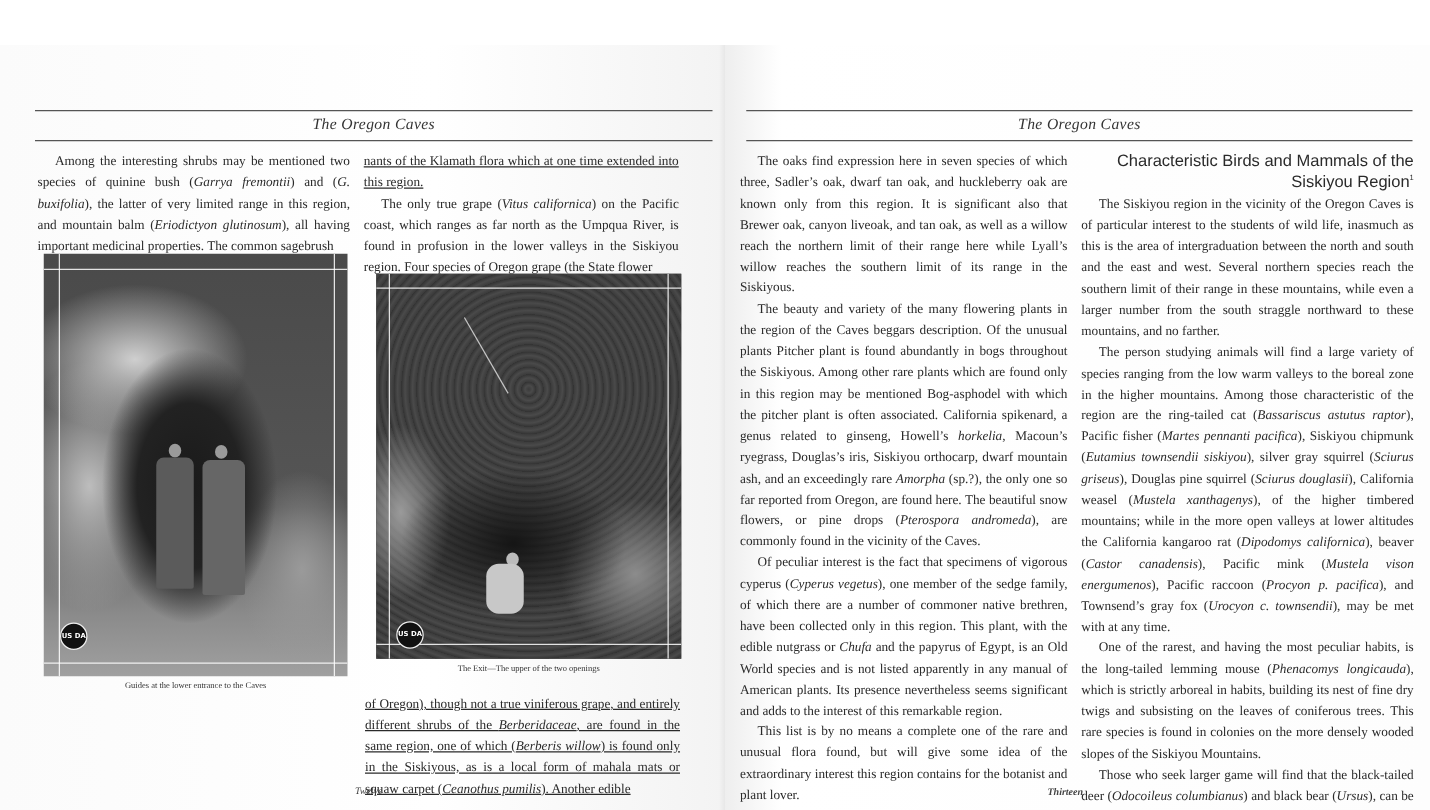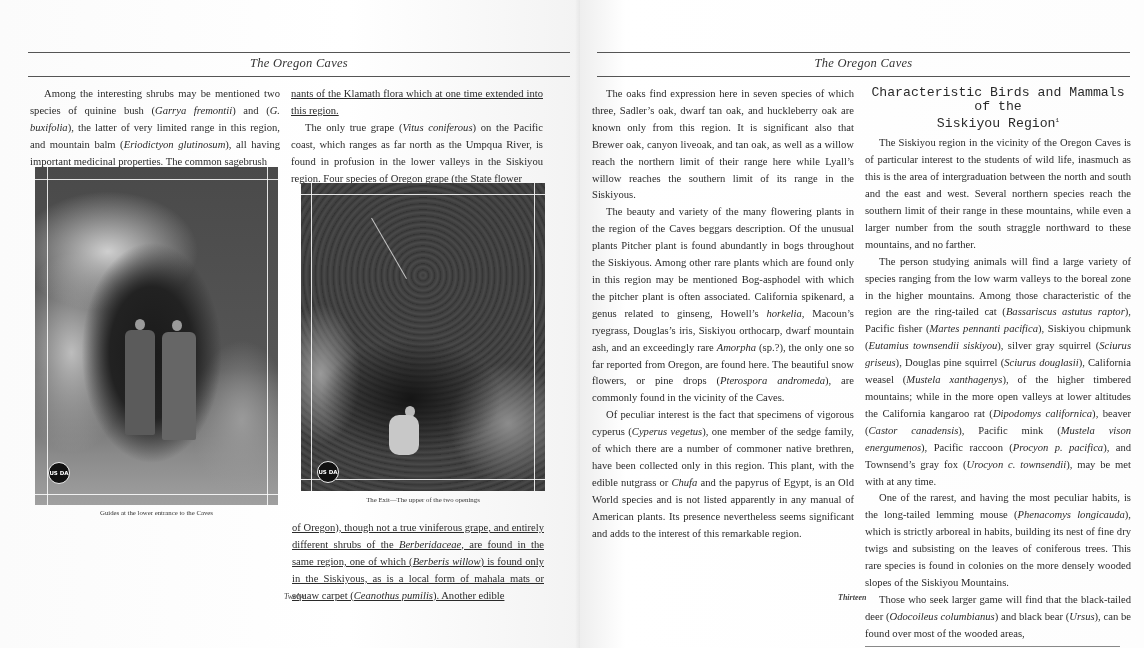--- a/index.html
+++ b/index.html
@@ -3,21 +3,21 @@
 <meta charset="utf-8">
 <style>
   html, body { margin: 0; padding: 0; }
   body {
     width: 1144px; height: 648px; overflow: hidden;
     background: #ffffff;
     font-family: "DejaVu Serif", "Liberation Serif", serif;
     color: #2b2b2b;
     position: relative;
   }
-  .spread { position: absolute; inset: 0; }
+  .spread { position: absolute; inset: 0; margin-top: 36px; }
   .page {
     position: absolute; top: 0; height: 648px;
   }
   #page-left { left: 0; width: 580px; background: linear-gradient(to right, #fbfbfb, #ffffff 60%, #f3f3f3); }
   #page-right { left: 580px; width: 564px; background: linear-gradient(to right, #eeeeee, #ffffff 8%, #fdfdfd); }
   .gutter {
     position: absolute; left: 575px; top: 0; width: 12px; height: 648px;
     background: linear-gradient(to right, rgba(0,0,0,0), rgba(0,0,0,0.06), rgba(0,0,0,0));
   }
   .running-head {
@@ -46,22 +46,22 @@
   #lp-col1-top { left: 30px; top: 86px; width: 250px; }
   #lp-col2-top { left: 291px; top: 69px; width: 252px; padding-top: 17px; }
   #lp-col1-bot { left: 30px; top: 520px; width: 250px; }
   #lp-col2-bot { left: 292px; top: 520px; width: 252px; }
 
   
   #rp-col1 { left: 12px; top: 86px; width: 262px; }
   #rp-col2 { left: 285px; top: 86px; width: 266px; }
 
   .section-title {
-    text-align: center; font-size: 13.2px; line-height: 14px;
-    font-family: Liberation Mono, monospace;
+    text-align: right; font-size: 13.2px; line-height: 14px;
+    font-family: Liberation Sans, sans-serif;
     margin: 0 0 4px 0; color: #2a2a2a;
   }
   sup.fn { font-size: 6px; vertical-align: super; }
 
   .footnote-rule { border-top: 1px solid #888; width: 255px; margin: 3px 0 3px 0; }
   .footnote { font-size: 7.2px; line-height: 10px; text-indent: 10px; color: #444; }
 
   .folio {
     position: absolute; font-family: "Liberation Serif", serif;
     font-style: italic; font-size: 8px; color: #444;
@@ -116,21 +116,21 @@
 <div class="spread">
 
   <div class="page" id="page-left">
     <div class="running-head">The Oregon Caves</div>
 
     <div class="col" id="lp-col1-top">
         <p>Among the interesting shrubs may be mentioned two species of quinine bush (<i>Garrya fremontii</i>) and (<i>G. buxifolia</i>), the latter of very limited range in this region, and mountain balm (<i>Eriodictyon glutinosum</i>), all having important medicinal properties. The common sagebrush</p>
       </div>
     <div class="col" id="lp-col2-top">
         <p class="noindent">nants of the Klamath flora which at one time extended into this region.</p>
-        <p>The only true grape (<i>Vitus coniferous</i>) on the Pacific coast, which ranges as far north as the Umpqua River, is found in profusion in the lower valleys in the Siskiyou region. Four species of Oregon grape (the State flower</p>
+        <p>The only true grape (<i>Vitus californica</i>) on the Pacific coast, which ranges as far north as the Umpqua River, is found in profusion in the lower valleys in the Siskiyou region. Four species of Oregon grape (the State flower</p>
       </div>
 
     <div class="photo" id="photo-left">
       <div class="frame-line" style="left:0;right:0;top:12px;height:1px;"></div>
       <div class="frame-line" style="left:0;right:0;bottom:10px;height:1px;"></div>
       <div class="frame-line" style="top:0;bottom:0;left:12px;width:1px;"></div>
       <div class="frame-line" style="top:0;bottom:0;right:10px;width:1px;"></div>
       <div class="figure">
         <div class="head" style="left:100px;top:152px;"></div>
         <div class="person" style="left:90px;top:163px;width:30px;height:105px;"></div>
@@ -166,20 +166,21 @@
 
   <div class="gutter"></div>
 
   <div class="page" id="page-right">
     <div class="running-head">The Oregon Caves</div>
 
     <div class="col" id="rp-col1">
         <p>The oaks find expression here in seven species of which three, Sadler’s oak, dwarf tan oak, and huckleberry oak are known only from this region. It is significant also that Brewer oak, canyon liveoak, and tan oak, as well as a willow reach the northern limit of their range here while Lyall’s willow reaches the southern limit of its range in the Siskiyous.</p>
         <p>The beauty and variety of the many flowering plants in the region of the Caves beggars description. Of the unusual plants Pitcher plant is found abundantly in bogs throughout the Siskiyous. Among other rare plants which are found only in this region may be mentioned Bog-asphodel with which the pitcher plant is often associated. California spikenard, a genus related to ginseng, Howell’s <i>horkelia</i>, Macoun’s ryegrass, Douglas’s iris, Siskiyou orthocarp, dwarf mountain ash, and an exceedingly rare <i>Amorpha</i> (sp.?), the only one so far reported from Oregon, are found here. The beautiful snow flowers, or pine drops (<i>Pterospora andromeda</i>), are commonly found in the vicinity of the Caves.</p>
         <p>Of peculiar interest is the fact that specimens of vigorous cyperus (<i>Cyperus vegetus</i>), one member of the sedge family, of which there are a number of commoner native brethren, have been collected only in this region. This plant, with the edible nutgrass or <i>Chufa</i> and the papyrus of Egypt, is an Old World species and is not listed apparently in any manual of American plants. Its presence nevertheless seems significant and adds to the interest of this remarkable region.</p>
+        <p>This list is by no means a complete one of the rare and unusual flora found, but will give some idea of the extraordinary interest this region contains for the botanist and plant lover.</p>
       </div>
 
     <div class="col" id="rp-col2">
       <div class="section-title">
         <span>Characteristic Birds and Mammals of the</span><br>
         <span>Siskiyou Region</span><sup class="fn">1</sup>
       </div>
       <div>
           <p>The Siskiyou region in the vicinity of the Oregon Caves is of particular interest to the students of wild life, inasmuch as this is the area of intergraduation between the north and south and the east and west. Several northern species reach the southern limit of their range in these mountains, while even a larger number from the south straggle northward to these mountains, and no farther.</p>
           <p>The person studying animals will find a large variety of species ranging from the low warm valleys to the boreal zone in the higher mountains. Among those characteristic of the region are the ring-tailed cat (<i>Bassariscus astutus raptor</i>), Pacific fisher (<i>Martes pennanti pacifica</i>), Siskiyou chipmunk (<i>Eutamius townsendii siskiyou</i>), silver gray squirrel (<i>Sciurus griseus</i>), Douglas pine squirrel (<i>Sciurus douglasii</i>), California weasel (<i>Mustela xanthagenys</i>), of the higher timbered mountains; while in the more open valleys at lower altitudes the California kangaroo rat (<i>Dipodomys californica</i>), beaver (<i>Castor canadensis</i>), Pacific mink (<i>Mustela vison energumenos</i>), Pacific raccoon (<i>Procyon p. pacifica</i>), and Townsend’s gray fox (<i>Urocyon c. townsendii</i>), may be met with at any time.</p>

